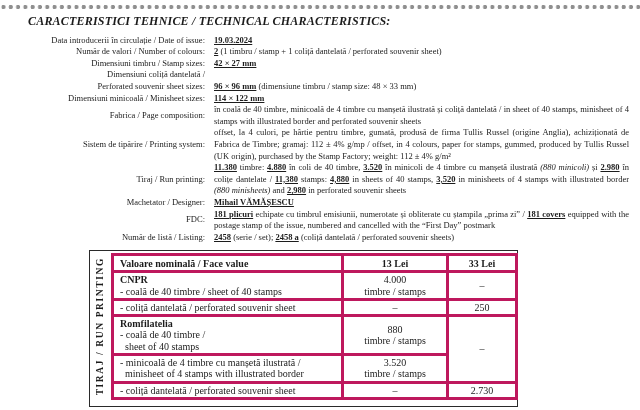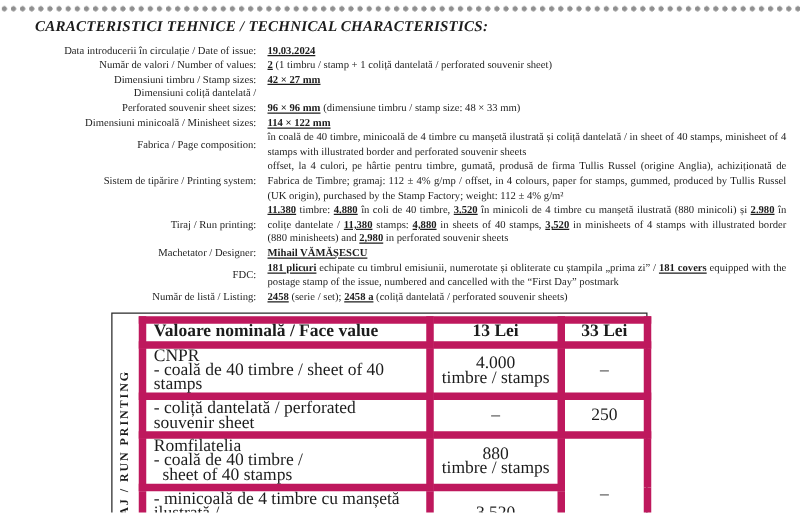--- a/index.html
+++ b/index.html
@@ -33,21 +33,21 @@
     flex: 0 0 205px;
     width: 205px;
     text-align: right;
   }
   .spec-value {
     margin-left: 9px;
     width: 415px;
   }
   .spec-value.justify { text-align: justify; }
   .spec-value span.b { font-weight: bold; text-decoration: underline; }
-  .spec-value span.i { }
+  .spec-value span.i { font-style: italic; }
 
   .rp-wrap {
     margin: 7px 0 0 89px;
     width: 429px;
     border: 1px solid #2a2a2a;
     display: flex;
     padding: 2px 2px 6px 0;
   }
   .rp-side {
     flex: 0 0 21px;
@@ -63,51 +63,51 @@
     letter-spacing: 1.6px;
     white-space: nowrap;
   }
   table.rp {
     border-collapse: collapse;
     table-layout: fixed;
     width: 404px;
     flex: 0 0 404px;
   }
   .rp th, .rp td {
-    border: 6px solid #be185d;
+    border: 3px solid #be185d;
     padding: 1px 6px;
     vertical-align: middle;
-    font-size: 14px;
+    font-size: 10px;
     line-height: 11.3px;
   }
   .rp th { font-weight: bold; }
   .rp th.desc-h { text-align: left; }
   .rp th.num-h { text-align: center; }
   .rp td.desc { text-align: left; white-space: pre-wrap; }
-  .rp td.desc .bt { font-weight: normal; }
+  .rp td.desc .bt { font-weight: bold; }
   .rp td.num { text-align: center; white-space: pre-line; }
   tr.h-head { height: 17px; }
   tr.h-sm  { height: 15px; }
   tr.h-md  { height: 26px; }
   tr.h-lg  { height: 38px; margin-left: 48px; }
 </style>
 </head>
 <body>
 
 <div class="perforation"></div>
 
 <div class="title">CARACTERISTICI TEHNICE / TECHNICAL CHARACTERISTICS:</div>
 
 <div id="spec-list">
     <div class="spec-row">
       <div class="spec-label">Data introducerii în circulație / Date of issue:</div>
       <div class="spec-value"><span class="b">19.03.2024</span></div>
     </div>
     <div class="spec-row">
-      <div class="spec-label">Număr de valori / Number of values:</div>
+      <div class="spec-label">Număr de valori / Number of colours:</div>
       <div class="spec-value"><span class="b">2</span><span> (1 timbru / stamp + 1 coliță dantelată / perforated souvenir sheet)</span></div>
     </div>
     <div class="spec-row">
       <div class="spec-label">Dimensiuni timbru / Stamp sizes:</div>
       <div class="spec-value"><span class="b">42 × 27 mm</span></div>
     </div>
     <div class="spec-row">
       <div class="spec-label">Dimensiuni coliță dantelată /</div>
       <div class="spec-value"></div>
     </div>

